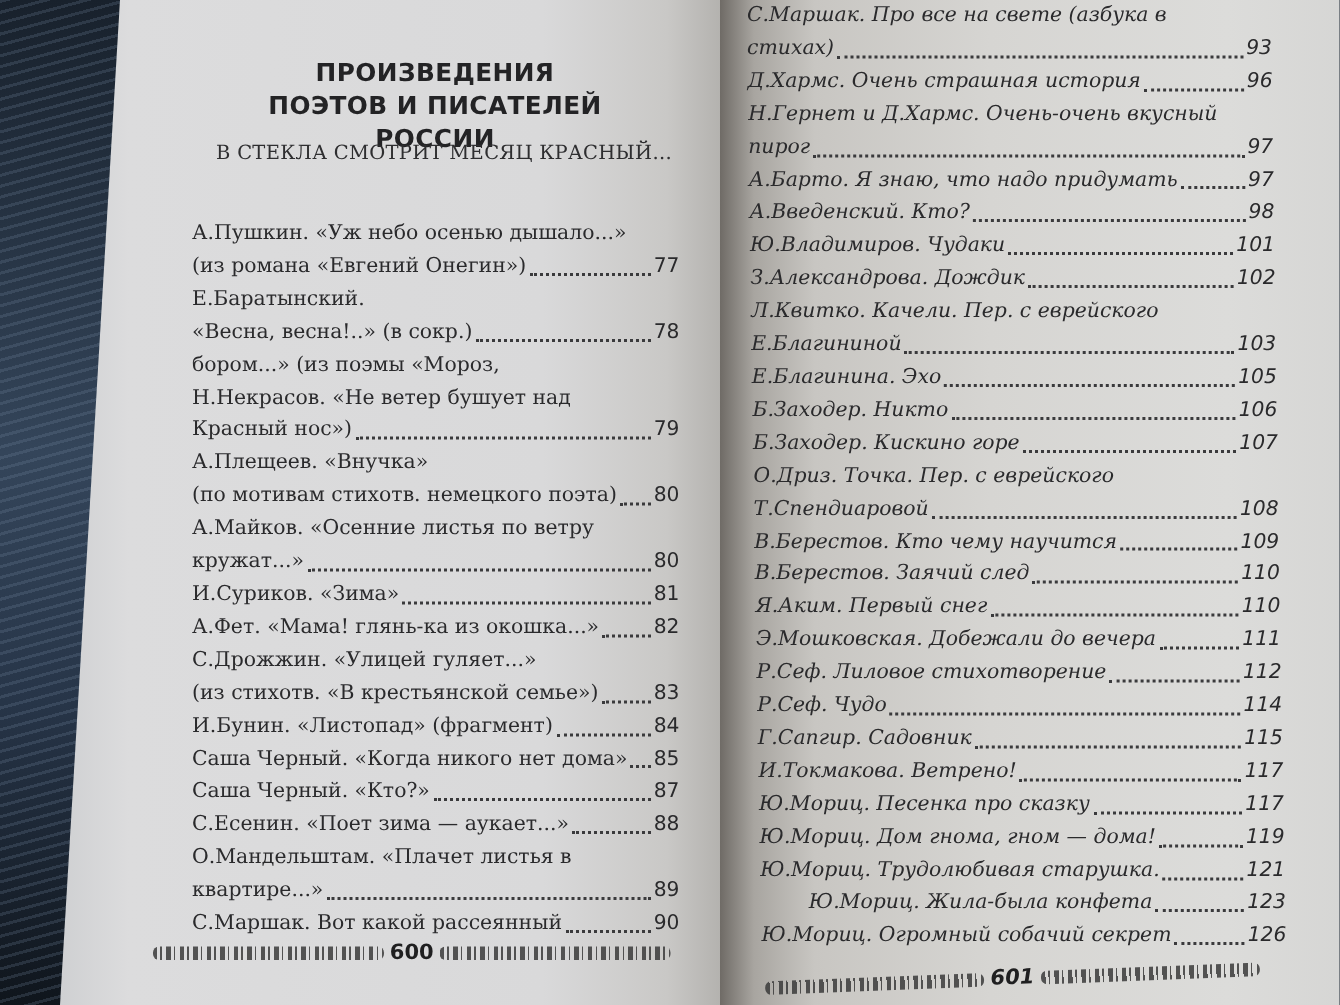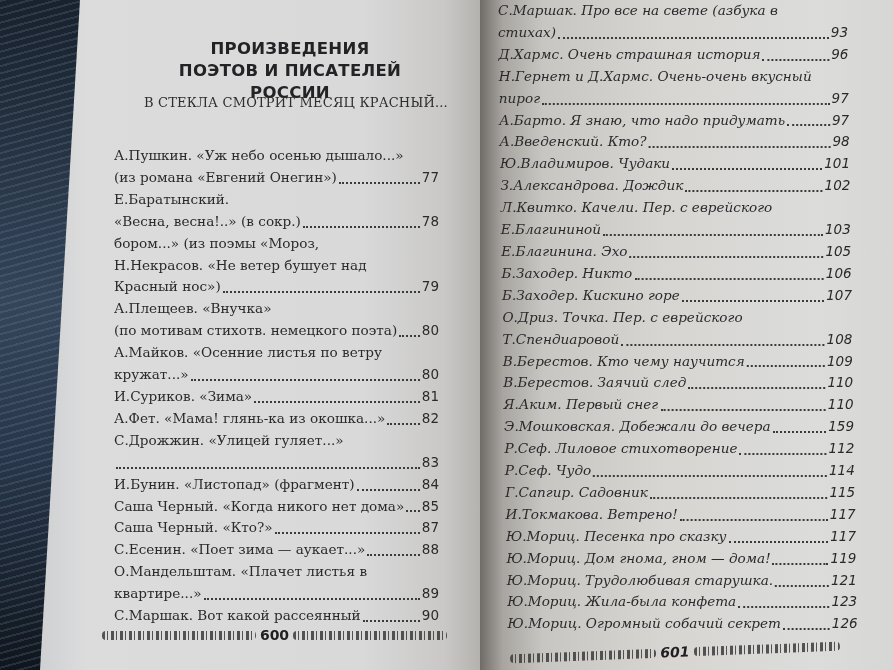--- a/index.html
+++ b/index.html
@@ -38,21 +38,21 @@
       color: #232325; letter-spacing: 0.3px;
     }
     .subsection-title {
       position: absolute; left: 104px; top: 95px; width: 320px;
       font-family: "DejaVu Serif", serif; font-weight: normal;
       font-size: 13px; text-align: left; color: #2e2e30; letter-spacing: 0.2px;
     }
     .toc {
       position: absolute; margin: 0; padding: 0; list-style: none;
     }
-    .toc-left { left: 74px; top: 145px; width: 325px; }
+    .toc-left { left: 88px; top: 145px; width: 325px; }
     .toc-right { left: 18px; top: 0px; width: 350px; }
     .entry { position: relative; font-size: 13.6px; line-height: 21.9px; }
     .entry .line { display: flex; align-items: baseline; white-space: nowrap; }
     .entry .text { flex: 0 0 auto; }
     .entry .dots {
       flex: 1 1 auto; overflow: hidden; margin: 0 2px;
       border-bottom: 2px dotted #3a3a3c; height: 0; align-self: center; transform: translateY(5px);
     }
     .entry .pg { flex: 0 0 auto; font-family: "DejaVu Sans", sans-serif; font-size: 13.5px; }
     .ornament {
@@ -144,20 +144,21 @@
             <span class="text">А.Фет. «Мама! глянь-ка из окошка...»</span>
             <span class="dots"></span>
             <span class="pg">82</span>
           </div>
         </li>
         <li class="entry">
           <div class="line">
             <span class="text">С.Дрожжин. «Улицей гуляет...»</span>
           </div>
           <div class="line">
+            <span class="text">(из стихотв. «В крестьянской семье»)</span>
             <span class="dots"></span>
             <span class="pg">83</span>
           </div>
         </li>
         <li class="entry">
           <div class="line">
             <span class="text">И.Бунин. «Листопад» (фрагмент)</span>
             <span class="dots"></span>
             <span class="pg">84</span>
           </div>
@@ -324,21 +325,21 @@
           <div class="line">
             <span class="text">Я.Аким. Первый снег</span>
             <span class="dots"></span>
             <span class="pg">110</span>
           </div>
         </li>
         <li class="entry" style="transform: translateX(6px);">
           <div class="line">
             <span class="text">Э.Мошковская. Добежали до вечера</span>
             <span class="dots"></span>
-            <span class="pg">159</span>
+            <span class="pg">111</span>
           </div>
         </li>
         <li class="entry" style="transform: translateX(6.4px);">
           <div class="line">
             <span class="text">Р.Сеф. Лиловое стихотворение</span>
             <span class="dots"></span>
             <span class="pg">112</span>
           </div>
         </li>
         <li class="entry" style="transform: translateX(6.8px);">
@@ -376,21 +377,21 @@
             <span class="pg">119</span>
           </div>
         </li>
         <li class="entry" style="transform: translateX(8.8px);">
           <div class="line">
             <span class="text">Ю.Мориц. Трудолюбивая старушка.</span>
             <span class="dots"></span>
             <span class="pg">121</span>
           </div>
         </li>
-        <li class="entry" style="transform: translateX(9.2px);">
+        <li class="entry" style="transform: translateX(9.2px); margin-left: 32px;">
           <div class="line">
             <span class="text">Ю.Мориц. Жила-была конфета</span>
             <span class="dots"></span>
             <span class="pg">123</span>
           </div>
         </li>
         <li class="entry" style="transform: translateX(9.6px);">
           <div class="line">
             <span class="text">Ю.Мориц. Огромный собачий секрет</span>
             <span class="dots"></span>

